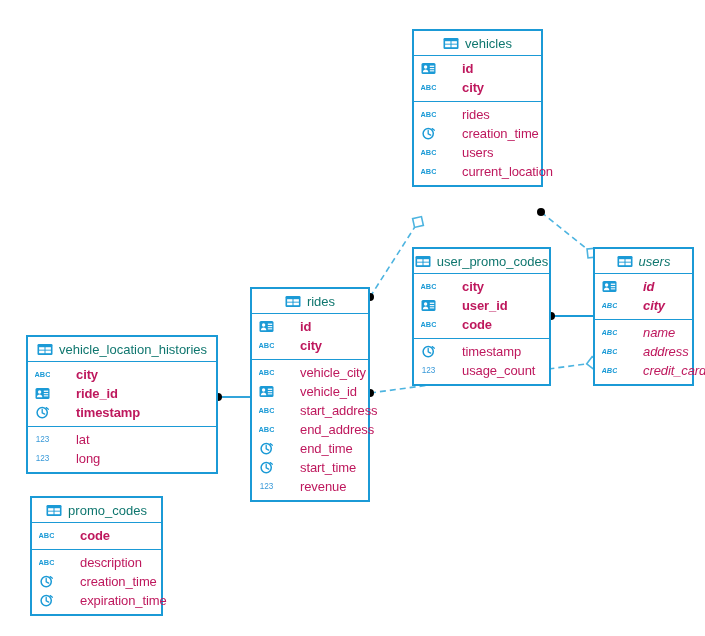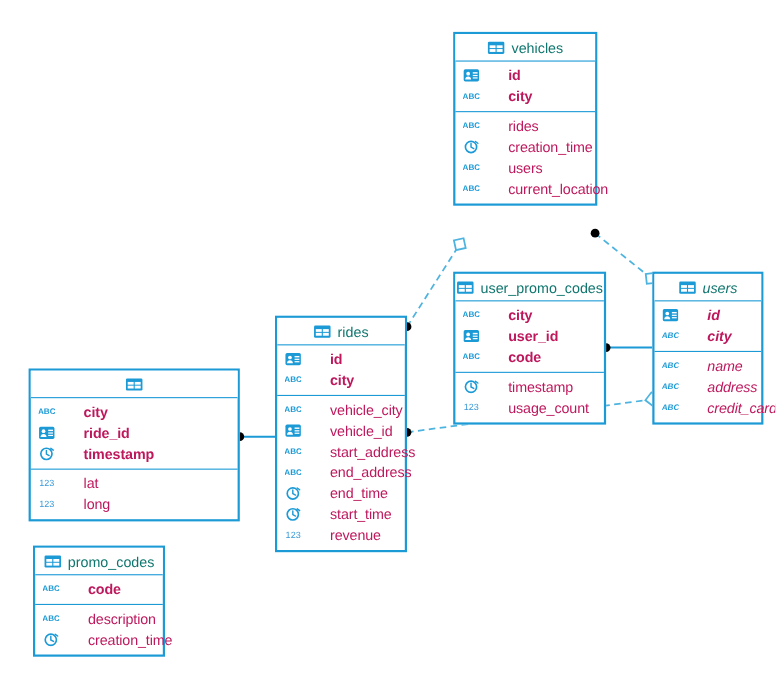--- a/index.html
+++ b/index.html
@@ -339,20 +339,21 @@
     </div>
     <div class="table-node" style="left: 26px; top: 335px; width: 192px;">
       <div class="tbl-header">
         <svg class="ic" width="16" height="13" viewBox="0 0 16 13">
           <rect x="0.5" y="1" width="15" height="11" rx="1.2" fill="#1b9ad6"></rect>
           <rect x="2.1" y="4.2" width="5.4" height="2.5" fill="#fff"></rect>
           <rect x="8.5" y="4.2" width="5.4" height="2.5" fill="#fff"></rect>
           <rect x="2.1" y="7.6" width="5.4" height="2.6" fill="#fff"></rect>
           <rect x="8.5" y="7.6" width="5.4" height="2.6" fill="#fff"></rect>
         </svg>
+        <span class="tbl-title">vehicle_location_histories</span>
       </div>
       <div class="tbl-section pk">
         <div class="field-row">
           <svg class="ic" width="15" height="13" viewBox="0 0 15 13">
             <text x="7.5" y="8.6" text-anchor="middle" fill="#1b9ad6" font-size="7.4" font-family="&quot;Liberation Sans&quot;, sans-serif" font-weight="bold">ABC</text>
           </svg>
           <span class="field-name">city</span>
         </div>
         <div class="field-row">
           <svg class="ic" width="15" height="13" viewBox="0 0 15 13">
@@ -382,21 +383,21 @@
           <span class="field-name">lat</span>
         </div>
         <div class="field-row">
           <svg class="ic" width="15" height="13" viewBox="0 0 15 13">
             <text x="7.5" y="9" text-anchor="middle" fill="#3a9ad9" font-size="8.2" font-family="&quot;Liberation Sans&quot;, sans-serif">123</text>
           </svg>
           <span class="field-name">long</span>
         </div>
       </div>
     </div>
-    <div class="table-node" style="left: 30px; top: 496px; width: 120px;">
+    <div class="table-node" style="left: 30px; top: 496px; width: 133px;">
       <div class="tbl-header">
         <svg class="ic" width="16" height="13" viewBox="0 0 16 13">
           <rect x="0.5" y="1" width="15" height="11" rx="1.2" fill="#1b9ad6"></rect>
           <rect x="2.1" y="4.2" width="5.4" height="2.5" fill="#fff"></rect>
           <rect x="8.5" y="4.2" width="5.4" height="2.5" fill="#fff"></rect>
           <rect x="2.1" y="7.6" width="5.4" height="2.6" fill="#fff"></rect>
           <rect x="8.5" y="7.6" width="5.4" height="2.6" fill="#fff"></rect>
         </svg>
         <span class="tbl-title">promo_codes</span>
       </div>
@@ -415,16 +416,24 @@
           </svg>
           <span class="field-name">description</span>
         </div>
         <div class="field-row">
           <svg class="ic" width="15" height="13" viewBox="0 0 15 13">
             <circle cx="7.2" cy="6.6" r="5.1" fill="none" stroke="#1b9ad6" stroke-width="1.5"></circle>
             <path d="M7.2 3.4 L7.2 6.8 L9.7 8.1" fill="none" stroke="#1b9ad6" stroke-width="1.3" stroke-linecap="round"></path>
             <path d="M11.2 1.6 L13.4 3.2" fill="none" stroke="#1b9ad6" stroke-width="1.3" stroke-linecap="round"></path>
           </svg>
           <span class="field-name">creation_time</span>
+        </div>
+        <div class="field-row">
+          <svg class="ic" width="15" height="13" viewBox="0 0 15 13">
+            <circle cx="7.2" cy="6.6" r="5.1" fill="none" stroke="#1b9ad6" stroke-width="1.5"></circle>
+            <path d="M7.2 3.4 L7.2 6.8 L9.7 8.1" fill="none" stroke="#1b9ad6" stroke-width="1.3" stroke-linecap="round"></path>
+            <path d="M11.2 1.6 L13.4 3.2" fill="none" stroke="#1b9ad6" stroke-width="1.3" stroke-linecap="round"></path>
+          </svg>
+          <span class="field-name">expiration_time</span>
         </div>
       </div>
     </div>
   </div>
 
 </body></html>

